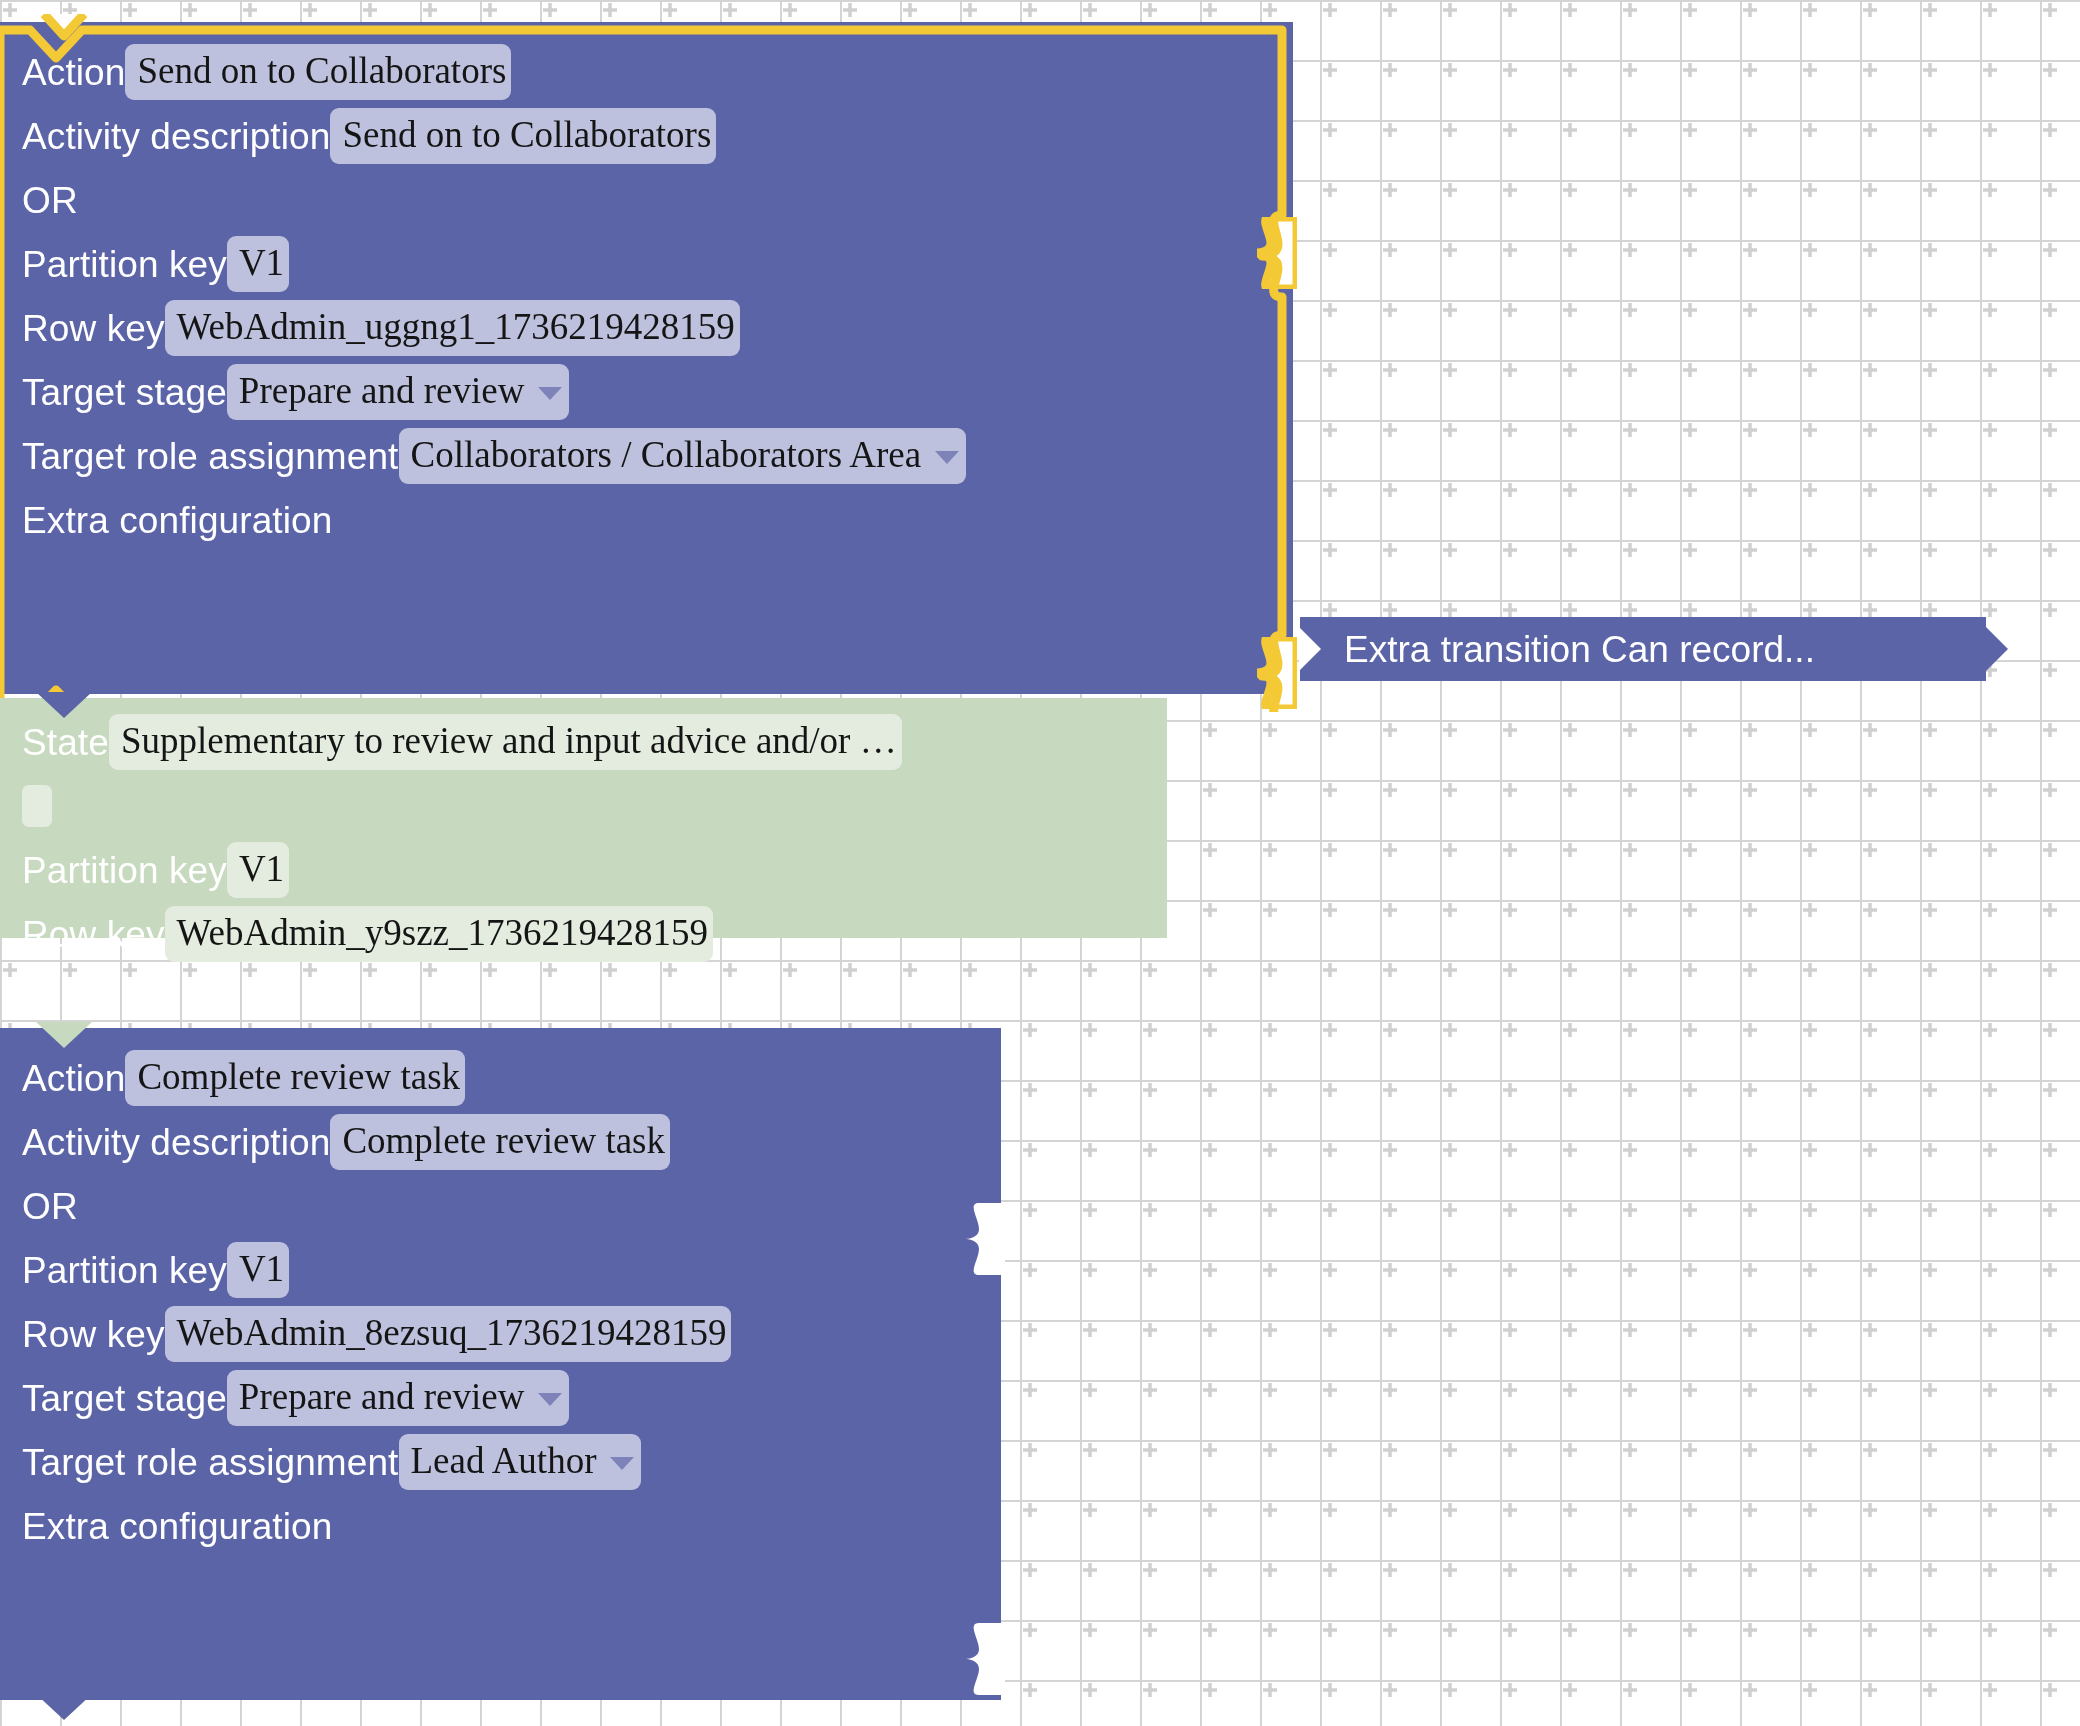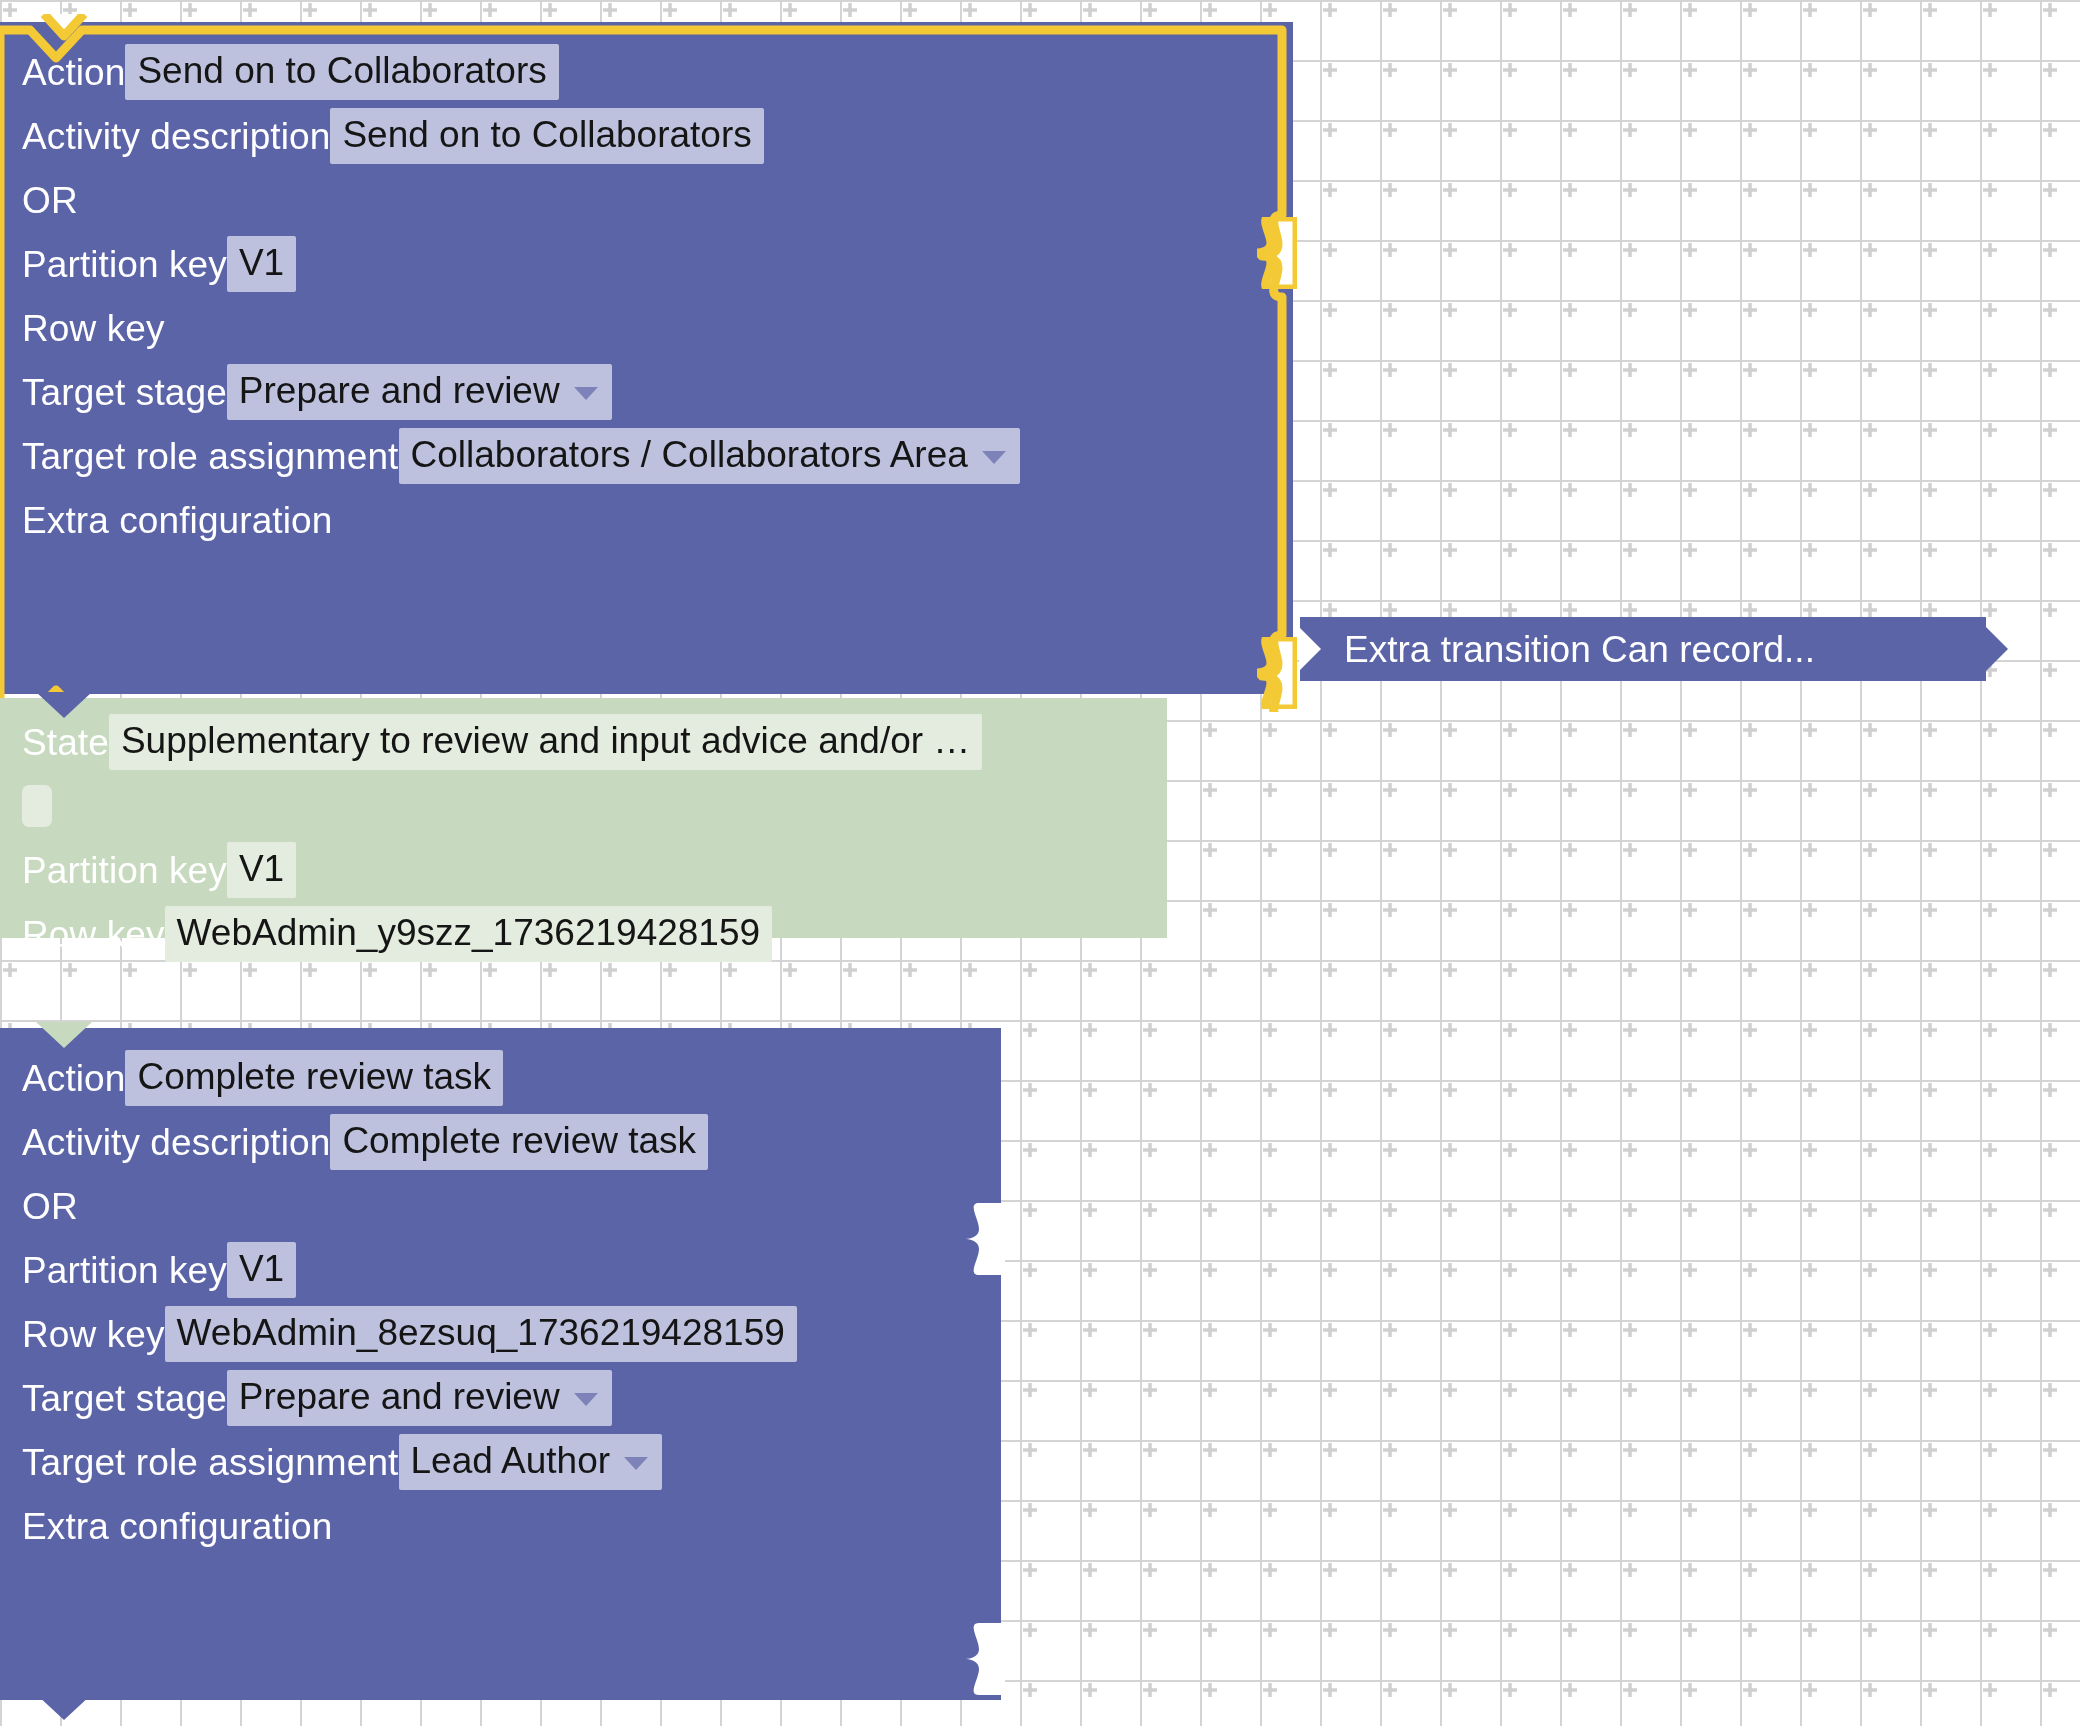--- a/index.html
+++ b/index.html
@@ -42,22 +42,23 @@
     line-height:1;
     color:#ffffff;
     letter-spacing:.1px;
   }
   .fld{
     display:inline-flex;align-items:center;gap:10px;
     background:#bdc1de;
     color:#151515;
     font-size:37px;
     line-height:1;
-    border-radius:2px;
-    padding:8px 12px 11px 12px;
+    border-radius:9px;
+    padding:8px 5px 11px 12px;
+    font-family:Liberation Serif, serif;
   }
   .fld-green{
     background:#e4ecdf;
     color:#151515;
   }
   .caret{
     width:0;height:0;
     border-left:12px solid transparent;
     border-right:12px solid transparent;
     border-top:13px solid #7d83b8;
@@ -149,20 +150,23 @@
 
       <div class="row">
         <span class="lbl">Partition key</span>
         <span class="fld">
             <span>V1</span>
           </span>
       </div>
 
       <div class="row">
         <span class="lbl">Row key</span>
+        <span class="fld">
+            <span>WebAdmin_uggng1_1736219428159</span>
+          </span>
       </div>
 
       <div class="row">
         <span class="lbl">Target stage</span>
         <span class="fld">
           <span>Prepare and review</span>
           <span class="caret"></span>
         </span>
       </div>
 

